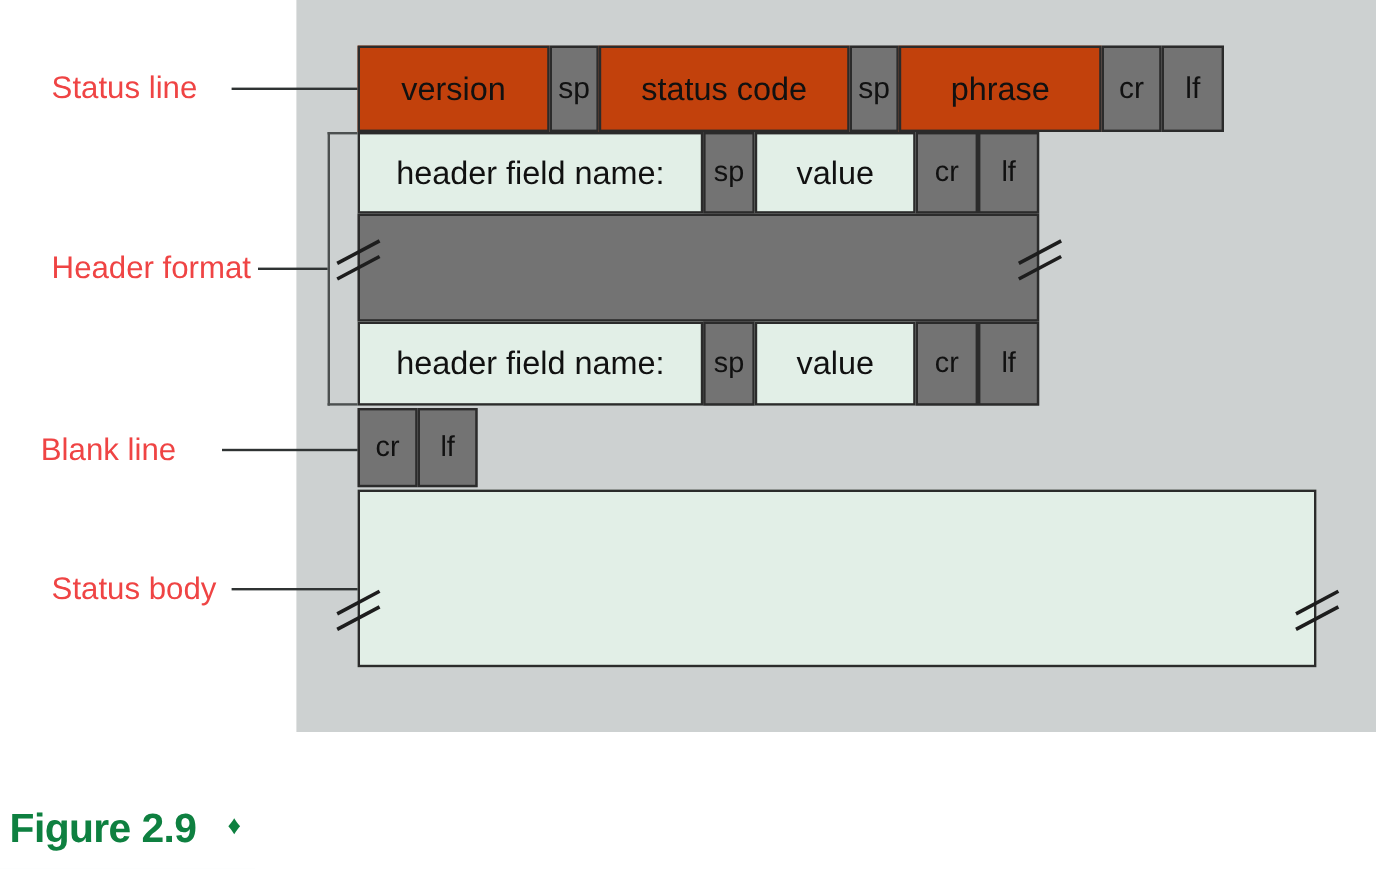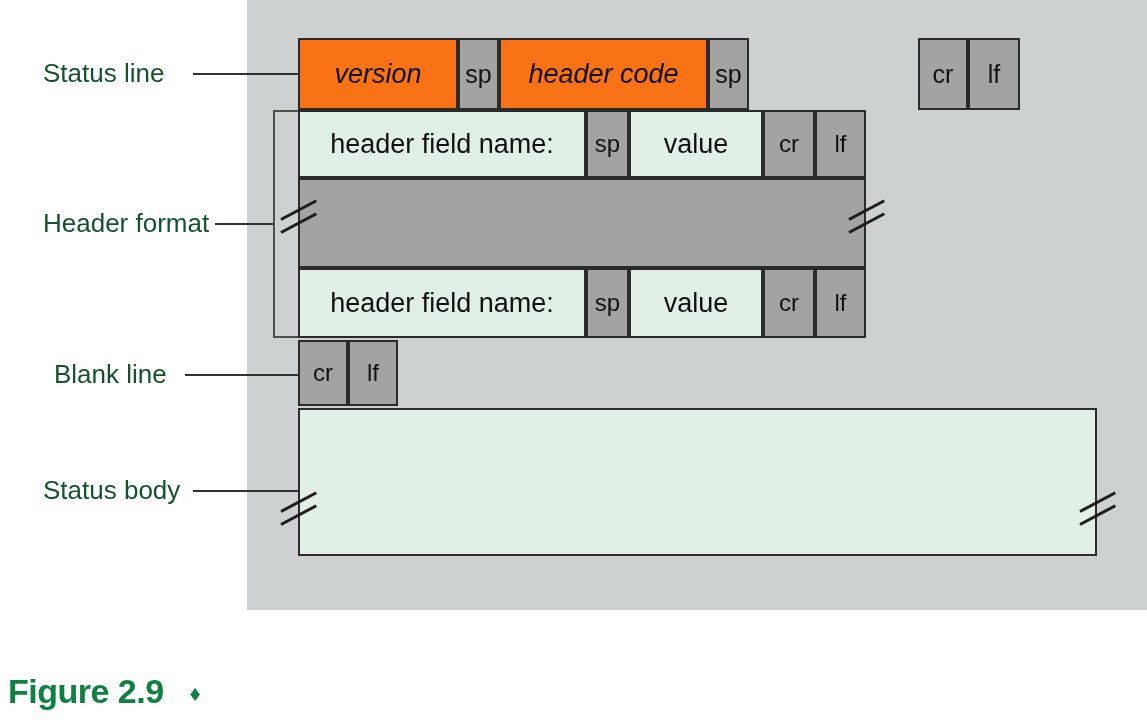--- a/index.html
+++ b/index.html
@@ -38,23 +38,23 @@
     box-sizing: border-box;
     border: 2px solid #2b2b2b;
     display: flex;
     align-items: center;
     justify-content: center;
     color: #111111;
     font-family: "Liberation Sans", sans-serif;
     line-height: 1;
     white-space: nowrap;
   }
-  .cell.green    { background: #f97316; font-style: italic; }
+  .cell.green    { background: #c2410c; }
   .cell.pale     { background: #e2efe7; }
-  .cell.white    { background: #a3a3a3; }
+  .cell.white    { background: #737373; }
 
   .t-big   { font-size: 27px; }
   .t-mid   { font-size: 25px; }
   .t-small { font-size: 24px; }
 
   
   .bracket {
     position: absolute;
     box-sizing: border-box;
     border: 2px solid #4c5050;
@@ -77,37 +77,37 @@
     transform-origin: left center;
     transform: rotate(-28deg);
   }
   .break-mark i.one { left: 3px;  top: 22px; }
   .break-mark i.two { left: 3px;  top: 35px; }
 
   
   .label {
     position: absolute;
     font-size: 26px;
-    color: #14532d;
+    color: #ef4444;
     white-space: nowrap;
     font-family: "Liberation Sans", sans-serif;
   }
   .leader {
     position: absolute;
     height: 0;
     border-top: 2px solid #2f3333;
   }
 
   
   .caption {
     position: absolute;
     left: 8px;
     top: 672px;
     display: flex;
-    align-items: flex-end;
+    align-items: center;
     white-space: nowrap;
   }
   .caption .fig-num {
     font-size: 34px;
     font-weight: bold;
     color: #0e8040;
     letter-spacing: -0.5px;
     font-family: "Liberation Sans", sans-serif;
   }
   .caption .diamond {
@@ -125,22 +125,23 @@
 </style>
 </head>
 <body>
 
 <div id="stage">
 
   <div class="backdrop"></div>
 
   <div class="cell green t-big" style="left:298px; top:38px; width:160px; height:72px;">version</div>
   <div class="cell white t-mid" style="left:458px; top:38px; width:41px; height:72px;">sp</div>
-  <div class="cell green t-big" style="left:499px; top:38px; width:209px; height:72px;">header code</div>
+  <div class="cell green t-big" style="left:499px; top:38px; width:209px; height:72px;">status code</div>
   <div class="cell white t-mid" style="left:708px; top:38px; width:41px; height:72px;">sp</div>
+  <div class="cell green t-big" style="left:749px; top:38px; width:169px; height:72px;">phrase</div>
   <div class="cell white t-mid" style="left:918px; top:38px; width:50px; height:72px;">cr</div>
   <div class="cell white t-mid" style="left:968px; top:38px; width:52px; height:72px;">lf</div>
 
   <div class="cell pale t-big" style="left:298px; top:110px; width:288px; height:68px;">header field name:</div>
   <div class="cell white t-small" style="left:586px; top:110px; width:43px; height:68px;">sp</div>
   <div class="cell pale t-big" style="left:629px; top:110px; width:134px; height:68px;">value</div>
   <div class="cell white t-small" style="left:763px; top:110px; width:52px; height:68px;">cr</div>
   <div class="cell white t-small" style="left:815px; top:110px; width:51px; height:68px;">lf</div>
 
   <div class="cell white" style="left:298px; top:178px; width:568px; height:90px;"></div>
@@ -175,21 +176,21 @@
     <i class="one"></i>
       <i class="two"></i>
   </div>
 
   <div class="label" style="left:43px; top:58px;">Status line</div>
   <div class="leader" style="left:193px; top:73px; width:105px;"></div>
 
   <div class="label" style="left:43px; top:208px;">Header format</div>
   <div class="leader" style="left:215px; top:223px; width:58px;"></div>
 
-  <div class="label" style="left:54px; top:359px;">Blank line</div>
+  <div class="label" style="left:34px; top:359px;">Blank line</div>
   <div class="leader" style="left:185px; top:374px; width:113px;"></div>
 
   <div class="label" style="left:43px; top:475px;">Status body</div>
   <div class="leader" style="left:193px; top:490px; width:105px;"></div>
 
   <div class="caption">
     <span class="fig-num">Figure 2.9</span>
     <span class="diamond">♦</span>
   </div>
 

